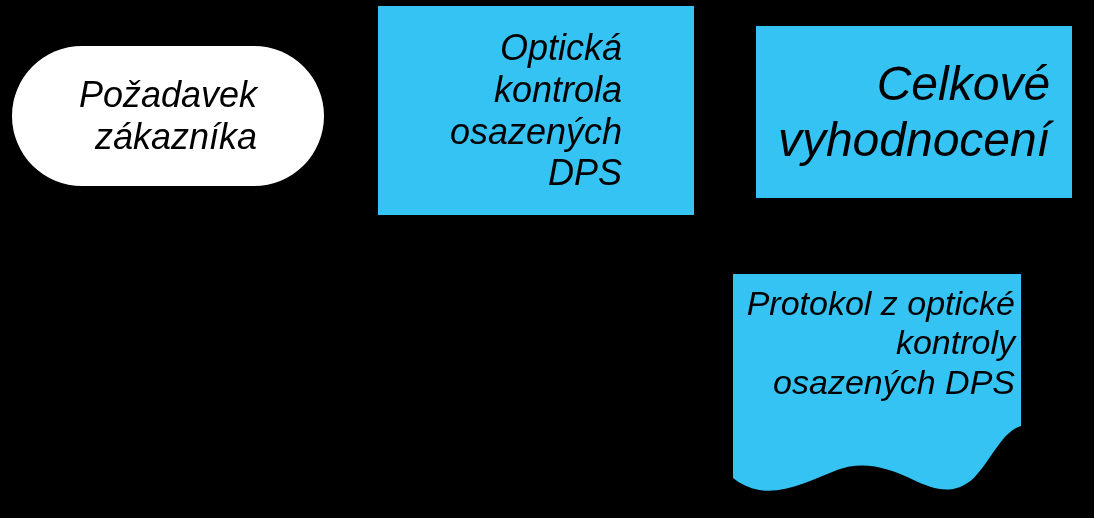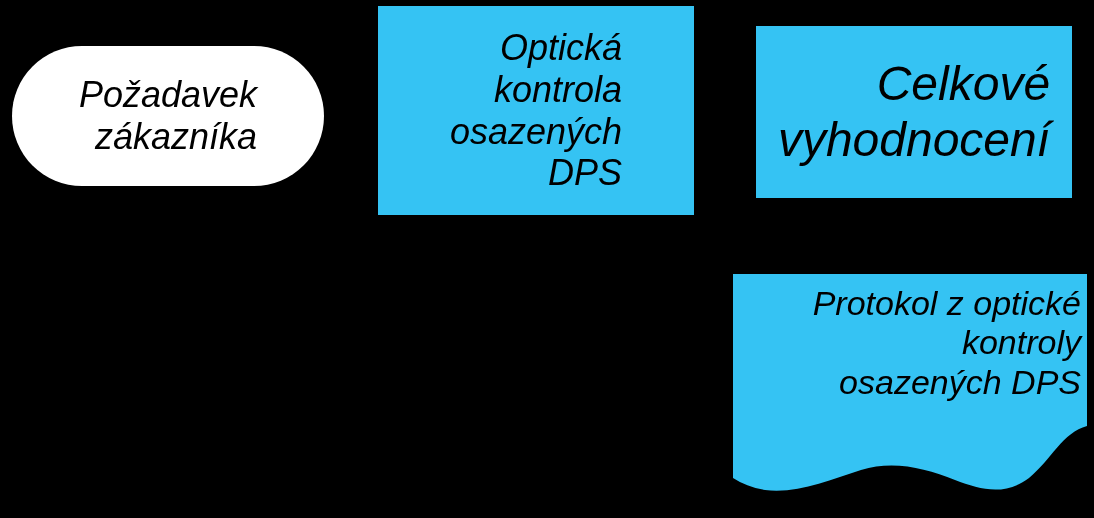--- a/index.html
+++ b/index.html
@@ -80,21 +80,21 @@
 kontrola
 osazených
 DPS</span>
   </div>
 
   <div class="node shape-rect" style="left:756px; top:26px; width:316px; height:172px; font-size:48px;">
     <span>Celkové
 vyhodnocení</span>
   </div>
 
-  <div class="node shape-doc" style="left:733px; top:274px; width:354px; height:222px; font-size:34px;">
+  <div class="node shape-doc" style="left:733px; top:274px; width:288px; height:222px; font-size:34px;">
     <svg class="doc-svg" viewBox="0 0 354 222" preserveAspectRatio="none">
       <path d="M0 0 H354 V152 C330 158 318 186 296 204
                C272 222 248 216 222 206
                C192 194 160 186 128 196
                C96 206 64 220 32 216
                C20 214 9 210 0 204 Z" fill="#35c3f3"></path>
     </svg>
     <div class="doc-inner">
       <span class="doc-label" style="padding-top:10px;">Protokol z optické
 kontroly

